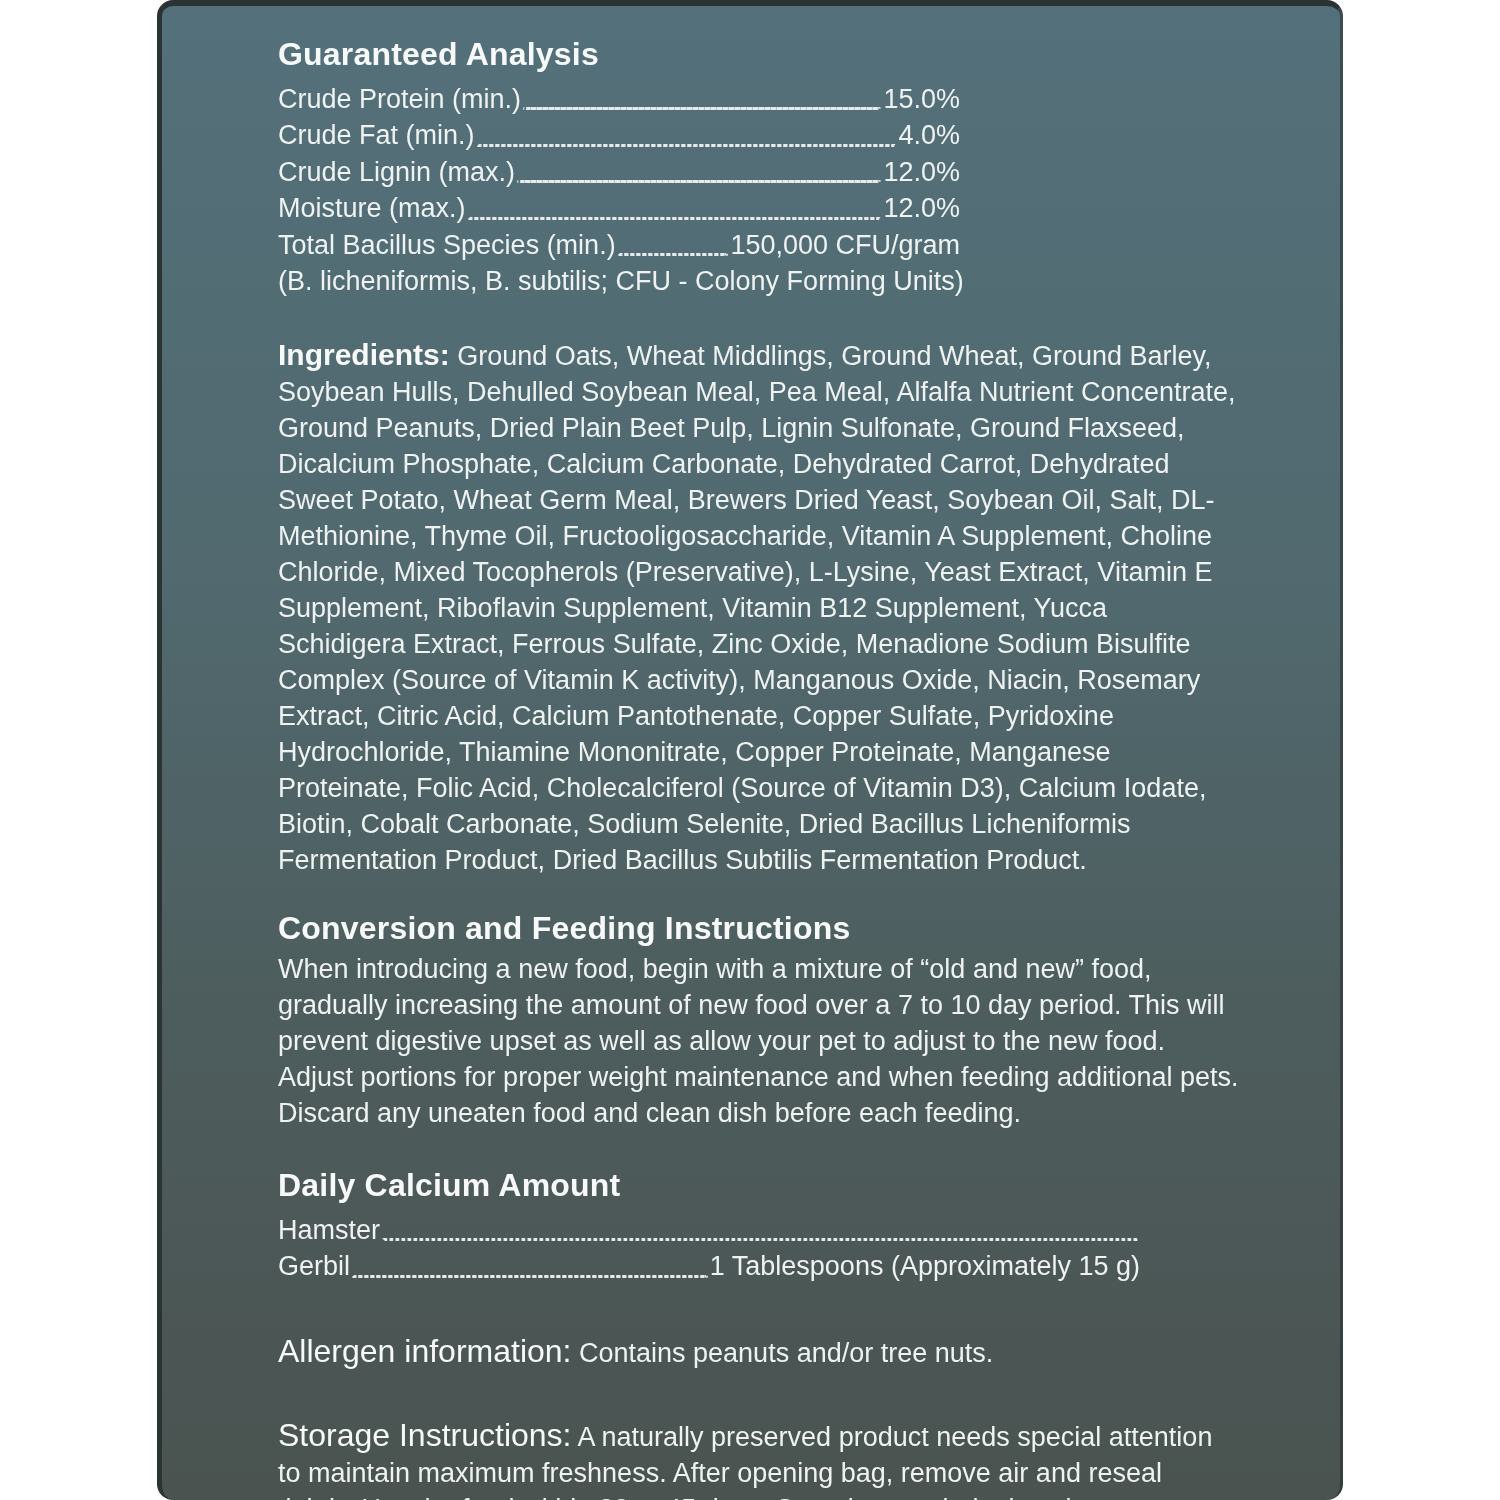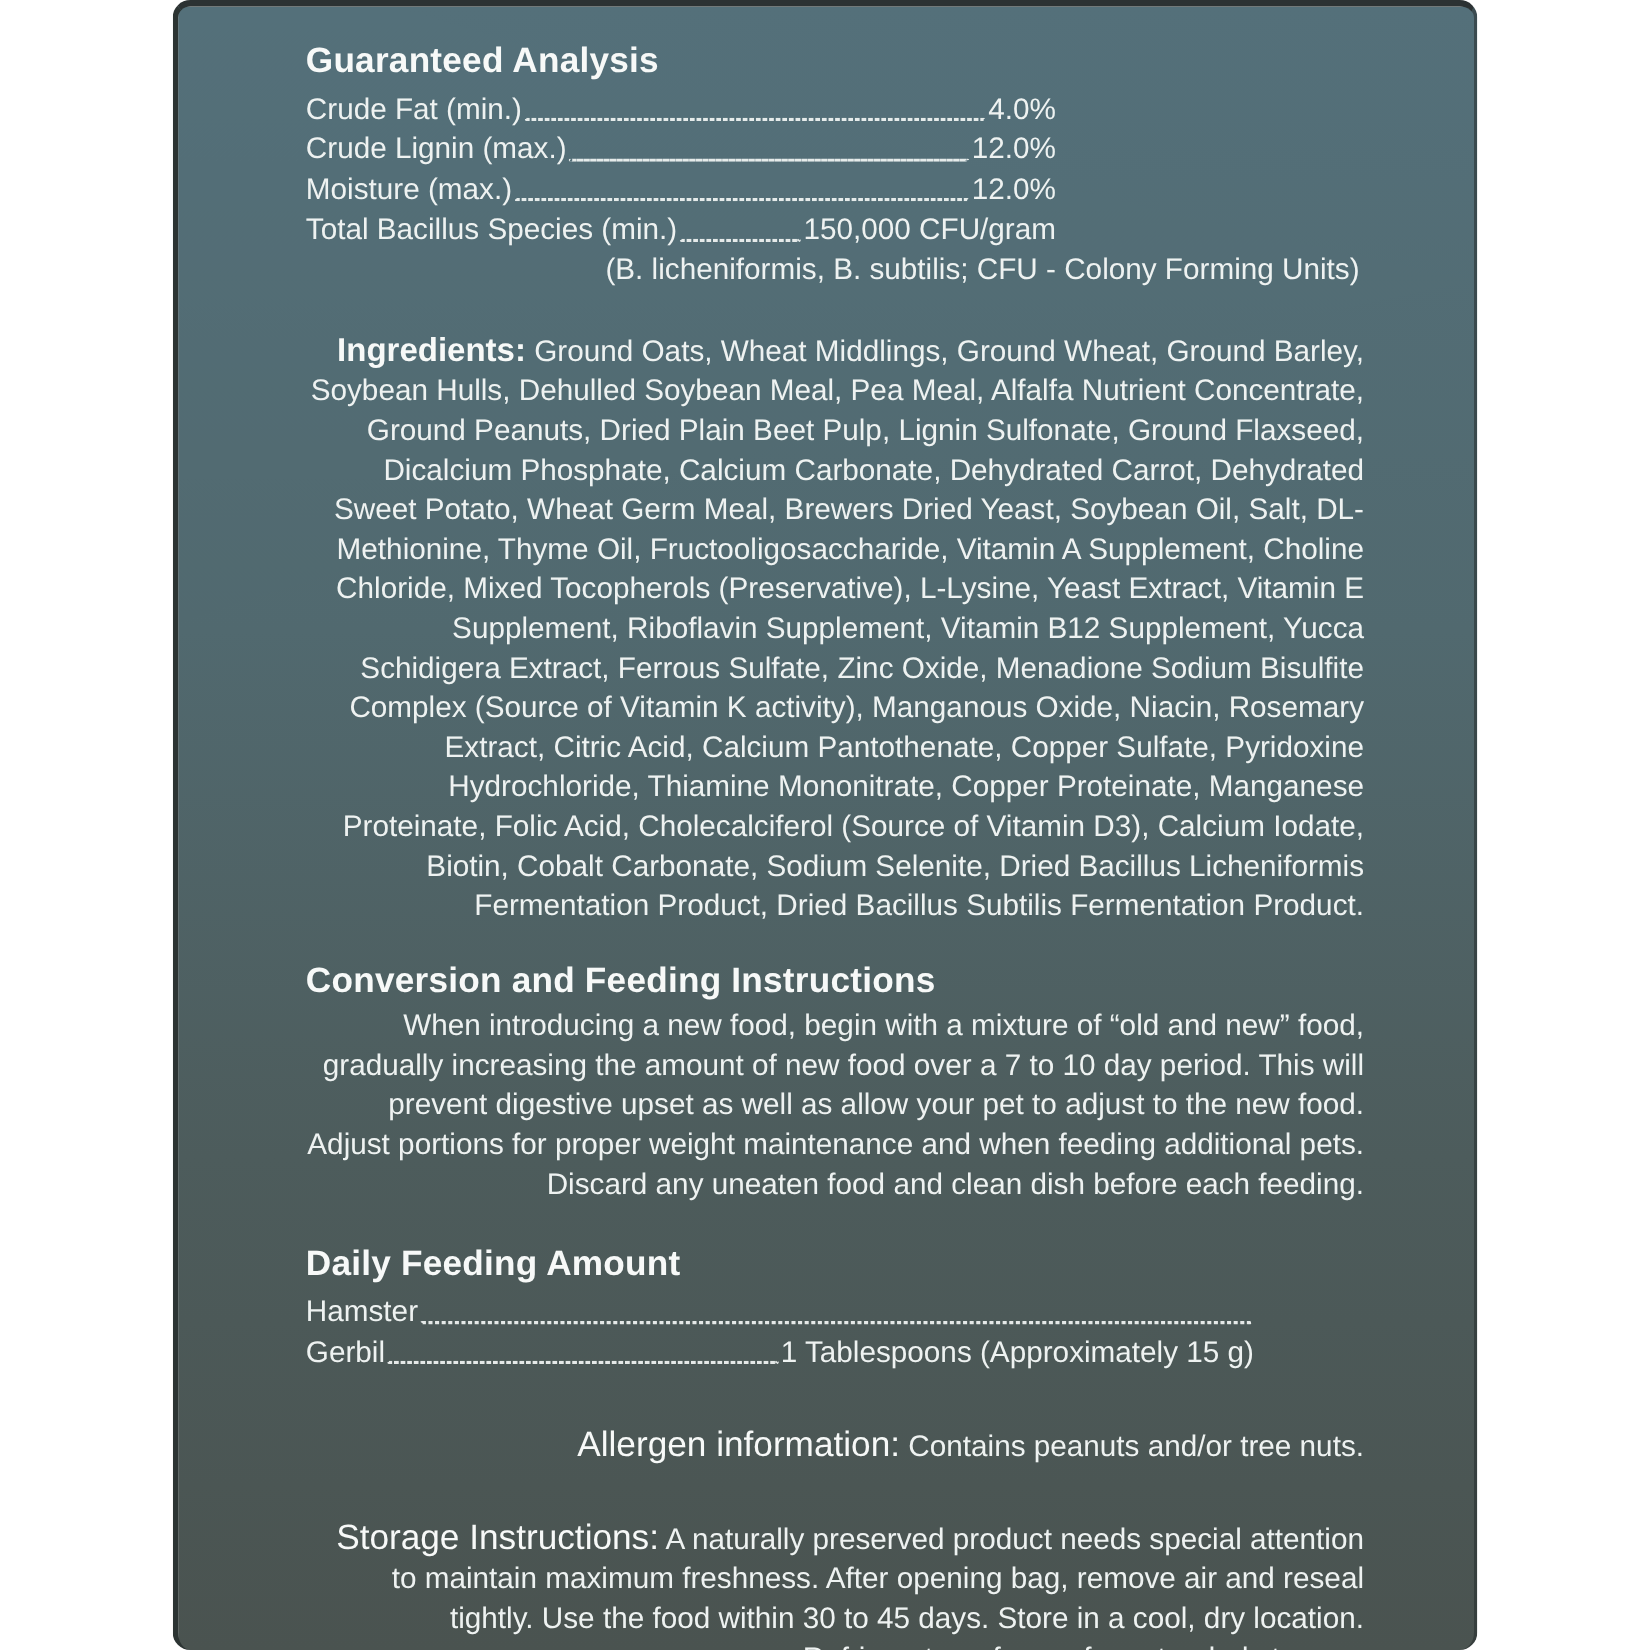--- a/index.html
+++ b/index.html
@@ -25,21 +25,20 @@
     font-weight: 700;
     letter-spacing: 0.2px;
     line-height: 1.15;
     color: #f7f9f8;
   }
   .body-text {
     font-size: 27px;
     line-height: 36px;
     font-weight: 400;
     color: #eef2f1;
-    text-align: right;
   }
   .ga-rows { width: 682px; margin-top: 8px; }
   .leader-row {
     display: flex;
     align-items: baseline;
     font-size: 27px;
     line-height: 36.5px;
     color: #eef2f1;
     white-space: nowrap;
   }
@@ -73,20 +72,25 @@
 </style>
 </head>
 <body>
 
 <div class="label-panel">
 
   <div>
     <div class="section-title">Guaranteed Analysis</div>
     <div class="ga-rows">
       <div class="leader-row">
+        <span>Crude Protein (min.)</span>
+        <span class="leader-dots"></span>
+        <span>15.0%</span>
+      </div>
+      <div class="leader-row">
         <span>Crude Fat (min.)</span>
         <span class="leader-dots"></span>
         <span>4.0%</span>
       </div>
       <div class="leader-row">
         <span>Crude Lignin (max.)</span>
         <span class="leader-dots"></span>
         <span>12.0%</span>
       </div>
       <div class="leader-row">
@@ -106,21 +110,21 @@
   <div class="para-block ingredients-block">
     <p class="body-text"><span class="lead-in">Ingredients:</span><span> Ground Oats, Wheat Middlings, Ground Wheat, Ground Barley, Soybean Hulls, Dehulled Soybean Meal, Pea Meal, Alfalfa Nutrient Concentrate, Ground Peanuts, Dried Plain Beet Pulp, Lignin Sulfonate, Ground Flaxseed, Dicalcium Phosphate, Calcium Carbonate, Dehydrated Carrot, Dehydrated Sweet Potato, Wheat Germ Meal, Brewers Dried Yeast, Soybean Oil, Salt, DL-Methionine, Thyme Oil, Fructooligosaccharide, Vitamin A Supplement, Choline Chloride, Mixed Tocopherols (Preservative), L-Lysine, Yeast Extract, Vitamin E Supplement, Riboflavin Supplement, Vitamin B12 Supplement, Yucca Schidigera Extract, Ferrous Sulfate, Zinc Oxide, Menadione Sodium Bisulfite Complex (Source of Vitamin K activity), Manganous Oxide, Niacin, Rosemary Extract, Citric Acid, Calcium Pantothenate, Copper Sulfate, Pyridoxine Hydrochloride, Thiamine Mononitrate, Copper Proteinate, Manganese Proteinate,  Folic Acid, Cholecalciferol (Source of Vitamin D3), Calcium Iodate, Biotin, Cobalt Carbonate, Sodium Selenite, Dried Bacillus Licheniformis Fermentation Product, Dried Bacillus Subtilis Fermentation Product.</span></p>
   </div>
 
   <div class="para-block conversion-block">
     <div class="section-title">Conversion and Feeding Instructions</div>
     <p class="body-text">When introducing a new food, begin with a mixture of “old and new” food, gradually increasing the amount of new food over a 7 to 10 day period. This will prevent digestive upset as well as allow your pet to adjust to the new food. Adjust portions for proper weight maintenance and when feeding additional pets. Discard any uneaten food and clean dish before each feeding.</p>
   </div>
 
   <div class="daily-block">
-    <div class="section-title">Daily Feeding Amount</div>
+    <div class="section-title">Daily Calcium Amount</div>
     <div class="daily-rows">
       <div class="leader-row">
         <span>Hamster</span>
         <span class="leader-dots"></span>
       </div>
       <div class="leader-row">
         <span>Gerbil </span>
         <span class="leader-dots"></span>
         <span>1 Tablespoons (Approximately 15 g)</span>
       </div>

